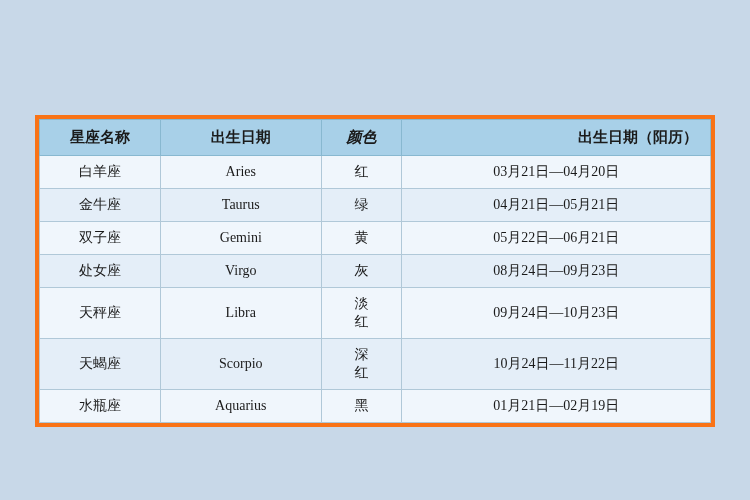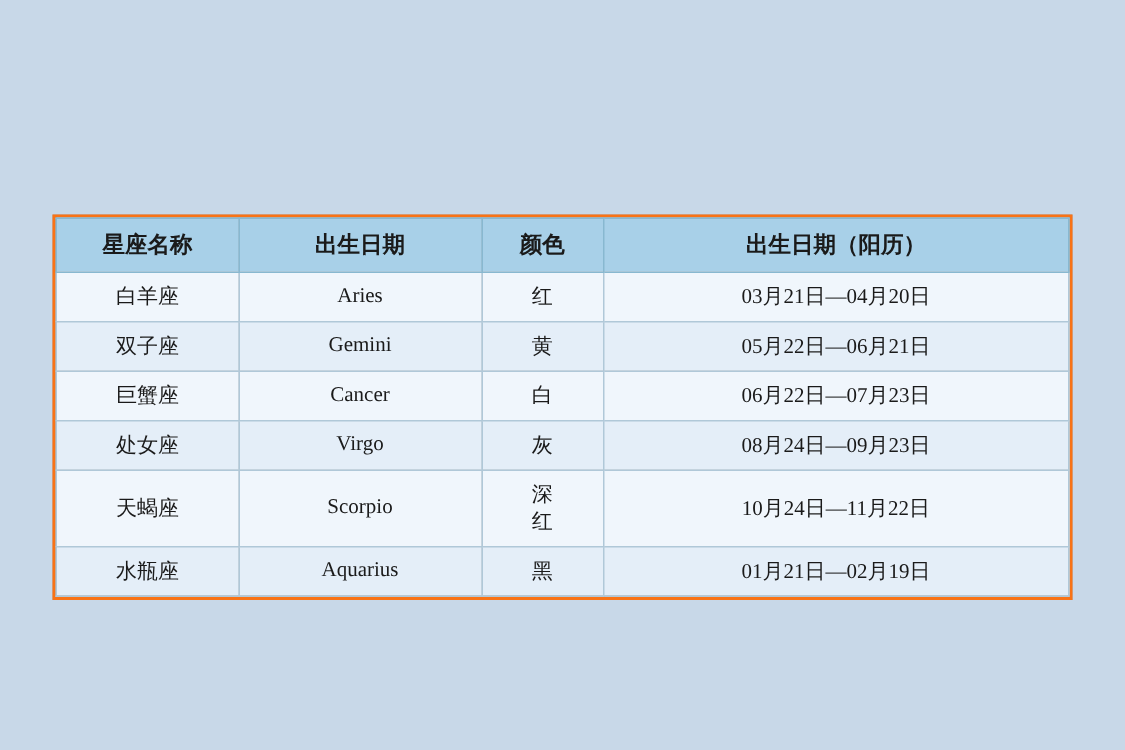--- a/index.html
+++ b/index.html
@@ -12,22 +12,22 @@
       width: 750px;
       height: 500px;
       background-color: #c8d8e8;
       display: flex;
       align-items: center;
       justify-content: center;
       font-family: "SimSun", "宋体", serif;
     }
 
     .table-container {
-      background-color: #a3a3a3;
-      border: 2px solid #f97316;
+      background-color: #fdba74;
+      border: 4px solid #f97316;
       width: 680px;
       margin-top: 42px;
     }
 
     table {
       width: 100%;
       border-collapse: collapse;
     }
 
     thead tr {
@@ -54,22 +54,22 @@
     tbody td {
       padding: 7px 28px;
       border: 1px solid #b0c8d8;
       font-size: 14px;
       color: #1a1a1a;
       text-align: center;
     }
 
     .col-name { width: 18%; }
     .col-en   { width: 24%; }
-    .col-color { width: 12%; }
-    .col-date  { width: 46%; }
+    .col-color { width: 12%; font-style: italic; }
+    .col-date  { width: 46%; text-align: right; }
   </style>
 </head>
 <body>
 
 <div class="table-container">
   <table>
     <thead>
       <tr>
         <th class="col-name">星座名称</th>
         <th class="col-en">出生日期</th>
@@ -78,36 +78,42 @@
       </tr>
     </thead>
     <tbody id="table-body">
     <tr>
           <td>白羊座</td>
           <td>Aries</td>
           <td>红</td>
           <td>03月21日—04月20日</td>
         </tr>
         <tr>
+          <td>金牛座</td>
+          <td>Taurus</td>
+          <td>绿</td>
+          <td>04月21日—05月21日</td>
+        </tr>
+        <tr>
           <td>双子座</td>
           <td>Gemini</td>
           <td>黄</td>
           <td>05月22日—06月21日</td>
         </tr>
         <tr>
-          <td>巨蟹座</td>
-          <td>Cancer</td>
-          <td>白</td>
-          <td>06月22日—07月23日</td>
-        </tr>
-        <tr>
           <td>处女座</td>
           <td>Virgo</td>
           <td>灰</td>
           <td>08月24日—09月23日</td>
+        </tr>
+        <tr>
+          <td>天秤座</td>
+          <td>Libra</td>
+          <td>淡红</td>
+          <td>09月24日—10月23日</td>
         </tr>
         <tr>
           <td>天蝎座</td>
           <td>Scorpio</td>
           <td>深红</td>
           <td>10月24日—11月22日</td>
         </tr>
         <tr>
           <td>水瓶座</td>
           <td>Aquarius</td>

